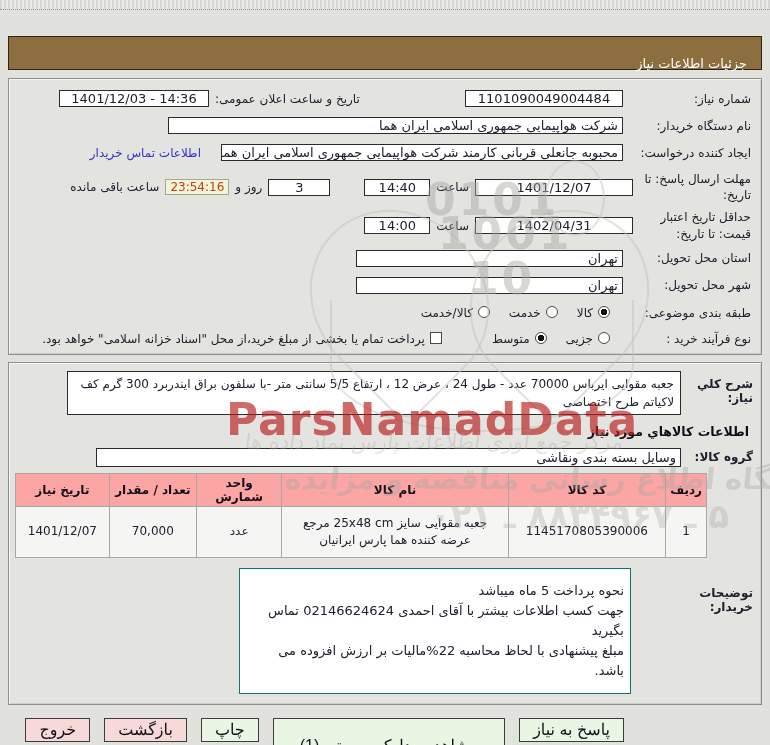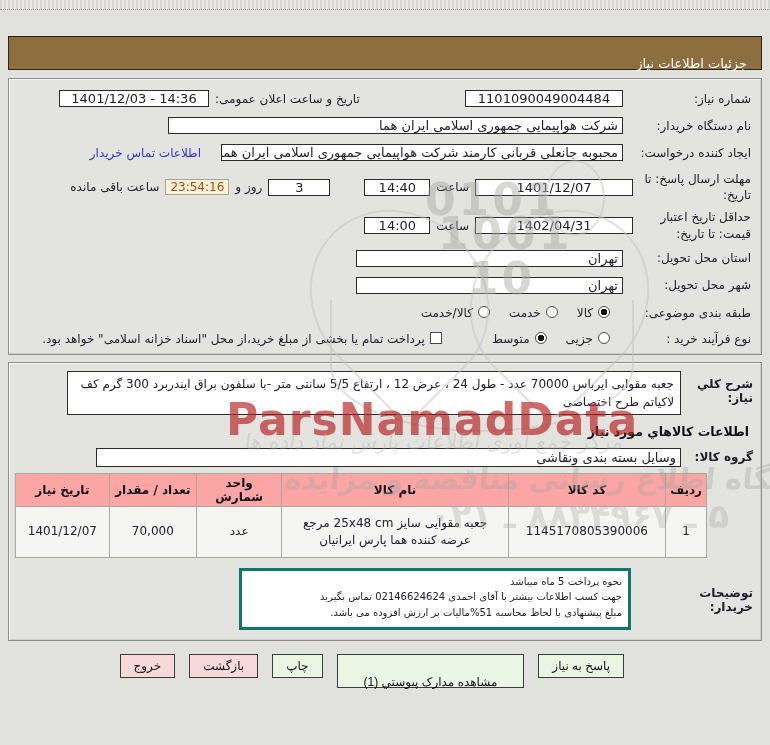--- a/index.html
+++ b/index.html
@@ -76,27 +76,27 @@
     background:#f5f5f3;
   }
   table.goods th,table.goods td{
     border:1px solid #a8a8a2;text-align:center;font-size:12px;padding:2px 4px;
   }
   table.goods th{background:#fca5a5;font-weight:bold;height:28px;color:#101018;}
   table.goods td{height:46px;line-height:1.4;}
   .notes-row{display:flex;gap:22px;align-items:flex-start;margin-top:2px;}
   .notes-label{width:100px;flex:0 0 100px;font-weight:bold;padding-top:18px;}
   .notesbox{
-    border:3px solid #0f766e;background:#fff;width:392px;box-sizing:border-box;
-    min-height:62px;padding:3px 6px;line-height:1.55;font-size:10px;
+    border:1px solid #0f766e;background:#fff;width:392px;box-sizing:border-box;
+    min-height:62px;padding:12px 6px;line-height:1.55;font-size:13px;
   }
   .buttons{display:flex;gap:14px;margin:13px 146px 0 0;}
   .btn{
     border:1px solid #3c3c3c;height:24px;line-height:22px;padding:0 13px;
-    font-size:12px;background:#e9f6e4;cursor:pointer;color:#101018;box-sizing:border-box;white-space:nowrap;
+    font-size:16px;background:#e9f6e4;cursor:pointer;color:#101018;box-sizing:border-box;white-space:nowrap;
   }
   .btn.wide{padding:16px 26px;}
   .btn.pink{background:#f8d9d9;}
   
   .wm{position:absolute;pointer-events:none;z-index:30;color:#a7a7a2;}
   .wm-digits{font-weight:bold;font-size:44px;letter-spacing:3px;opacity:.45;direction:ltr;line-height:1;}
   .wm-brand{font-weight:bold;font-size:44px;letter-spacing:1px;opacity:.65;direction:ltr;color:#b91c1c;margin-top:24px;}
   .wm-cal{font-weight:bold;font-size:29px;opacity:.38;transform:skewX(-6deg);white-space:nowrap;}
   .wm-cal2{font-size:21px;opacity:.3;transform:skewX(-8deg);white-space:nowrap;}
   .wm-phone{font-weight:bold;font-size:34px;opacity:.33;white-space:nowrap;}
@@ -235,21 +235,21 @@
         <td class="ltr">1401/12/07</td>
       </tr>
     </tbody>
   </table>
 
   <div class="notes-row">
     <span class="notes-label">توضیحات خریدار:</span>
     <div class="notesbox">
       <div>نحوه پرداخت 5 ماه میباشد</div>
       <div>جهت کسب اطلاعات بیشتر با آقای احمدی  02146624624 تماس بگیرید</div>
-      <div>مبلغ پیشنهادی با لحاظ محاسبه 51%مالیات بر ارزش افزوده می باشد.</div>
+      <div>مبلغ پیشنهادی با لحاظ محاسبه 22%مالیات بر ارزش افزوده می باشد.</div>
     </div>
   </div>
 
 </div>
 
 <div class="buttons">
   <button class="btn">پاسخ به نیاز</button>
   <button class="btn wide">مشاهده مدارک پیوستي (1)</button>
   <button class="btn">چاپ</button>
   <button class="btn pink">بازگشت</button>

